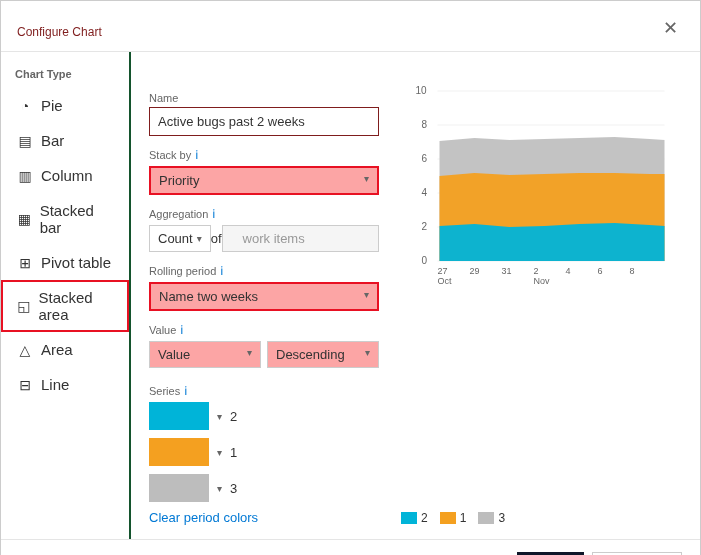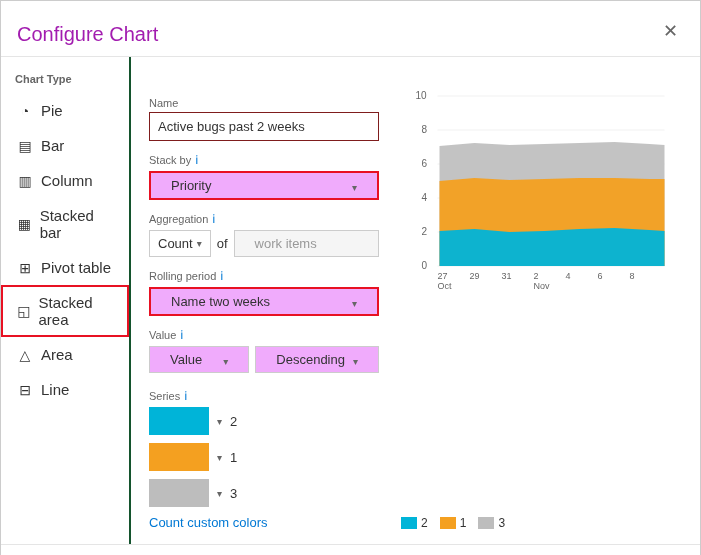--- a/index.html
+++ b/index.html
@@ -23,23 +23,23 @@
       position: relative;
     }
     .dialog-header {
       display: flex;
       align-items: center;
       justify-content: space-between;
       padding: 14px 16px 10px 16px;
       border-bottom: 1px solid #e5e5e5;
     }
     .dialog-title {
-      font-size: 20px;
+      font-size: 12px;
       font-weight: 300;
-      color: #a21caf;
+      color: #7f1d1d;
       margin-top: 8px;
     }
     .close-btn {
       background: none;
       border: none;
       font-size: 18px;
       cursor: pointer;
       color: #666;
       padding: 2px 6px;
     }
@@ -111,40 +111,39 @@
     .text-input {
       width: 100%;
       border: 1px solid #7f1d1d;
       padding: 6px 8px;
       font-size: 13px;
       color: #333;
       outline: none;
     }
     .select-box {
       border: 1px solid #ccc;
-      padding: 5px 20px;
-      font-size: 13px;
-      color: #333;
-      display: flex;
-      align-items: flex-end;
+      padding: 5px 8px;
+      font-size: 13px;
+      color: #333;
+      display: flex;
+      align-items: flex-start;
       justify-content: space-between;
       cursor: pointer;
-      background: #f0abfc;
+      background: #fca5a5;
     }
     .select-box.highlighted {
       border: 2px solid #e81123;
     }
     .chevron {
       font-size: 10px;
       color: #666;
     }
     .aggregation-row {
       display: flex;
       align-items: center;
-      gap: 6px;
     }
     .agg-select {
       border: 1px solid #ccc;
       padding: 5px 8px;
       font-size: 13px;
       color: #333;
       display: flex;
       align-items: center;
       gap: 4px;
       cursor: pointer;
@@ -390,21 +389,21 @@
                 <div class="color-swatch" style="background: rgb(244, 160, 32);"></div>
                 <span class="swatch-chevron">▾</span>
                 <span class="series-label">1</span>
               </div>
               <div class="series-item">
                 <div class="color-swatch" style="background: rgb(189, 189, 189);"></div>
                 <span class="swatch-chevron">▾</span>
                 <span class="series-label">3</span>
               </div>
             </div>
-          <a class="clear-link">Count custom colors</a>
+          <a class="clear-link">Clear period colors</a>
         </div>
       </div>
 
       <div class="chart-panel">
         <div class="chart-area">
           <svg class="chart-svg" viewBox="0 0 260 220">
 
             <text x="12" y="198" font-size="10" fill="#666">0</text>
             <text x="12" y="164" font-size="10" fill="#666">2</text>
             <text x="12" y="130" font-size="10" fill="#666">4</text>

